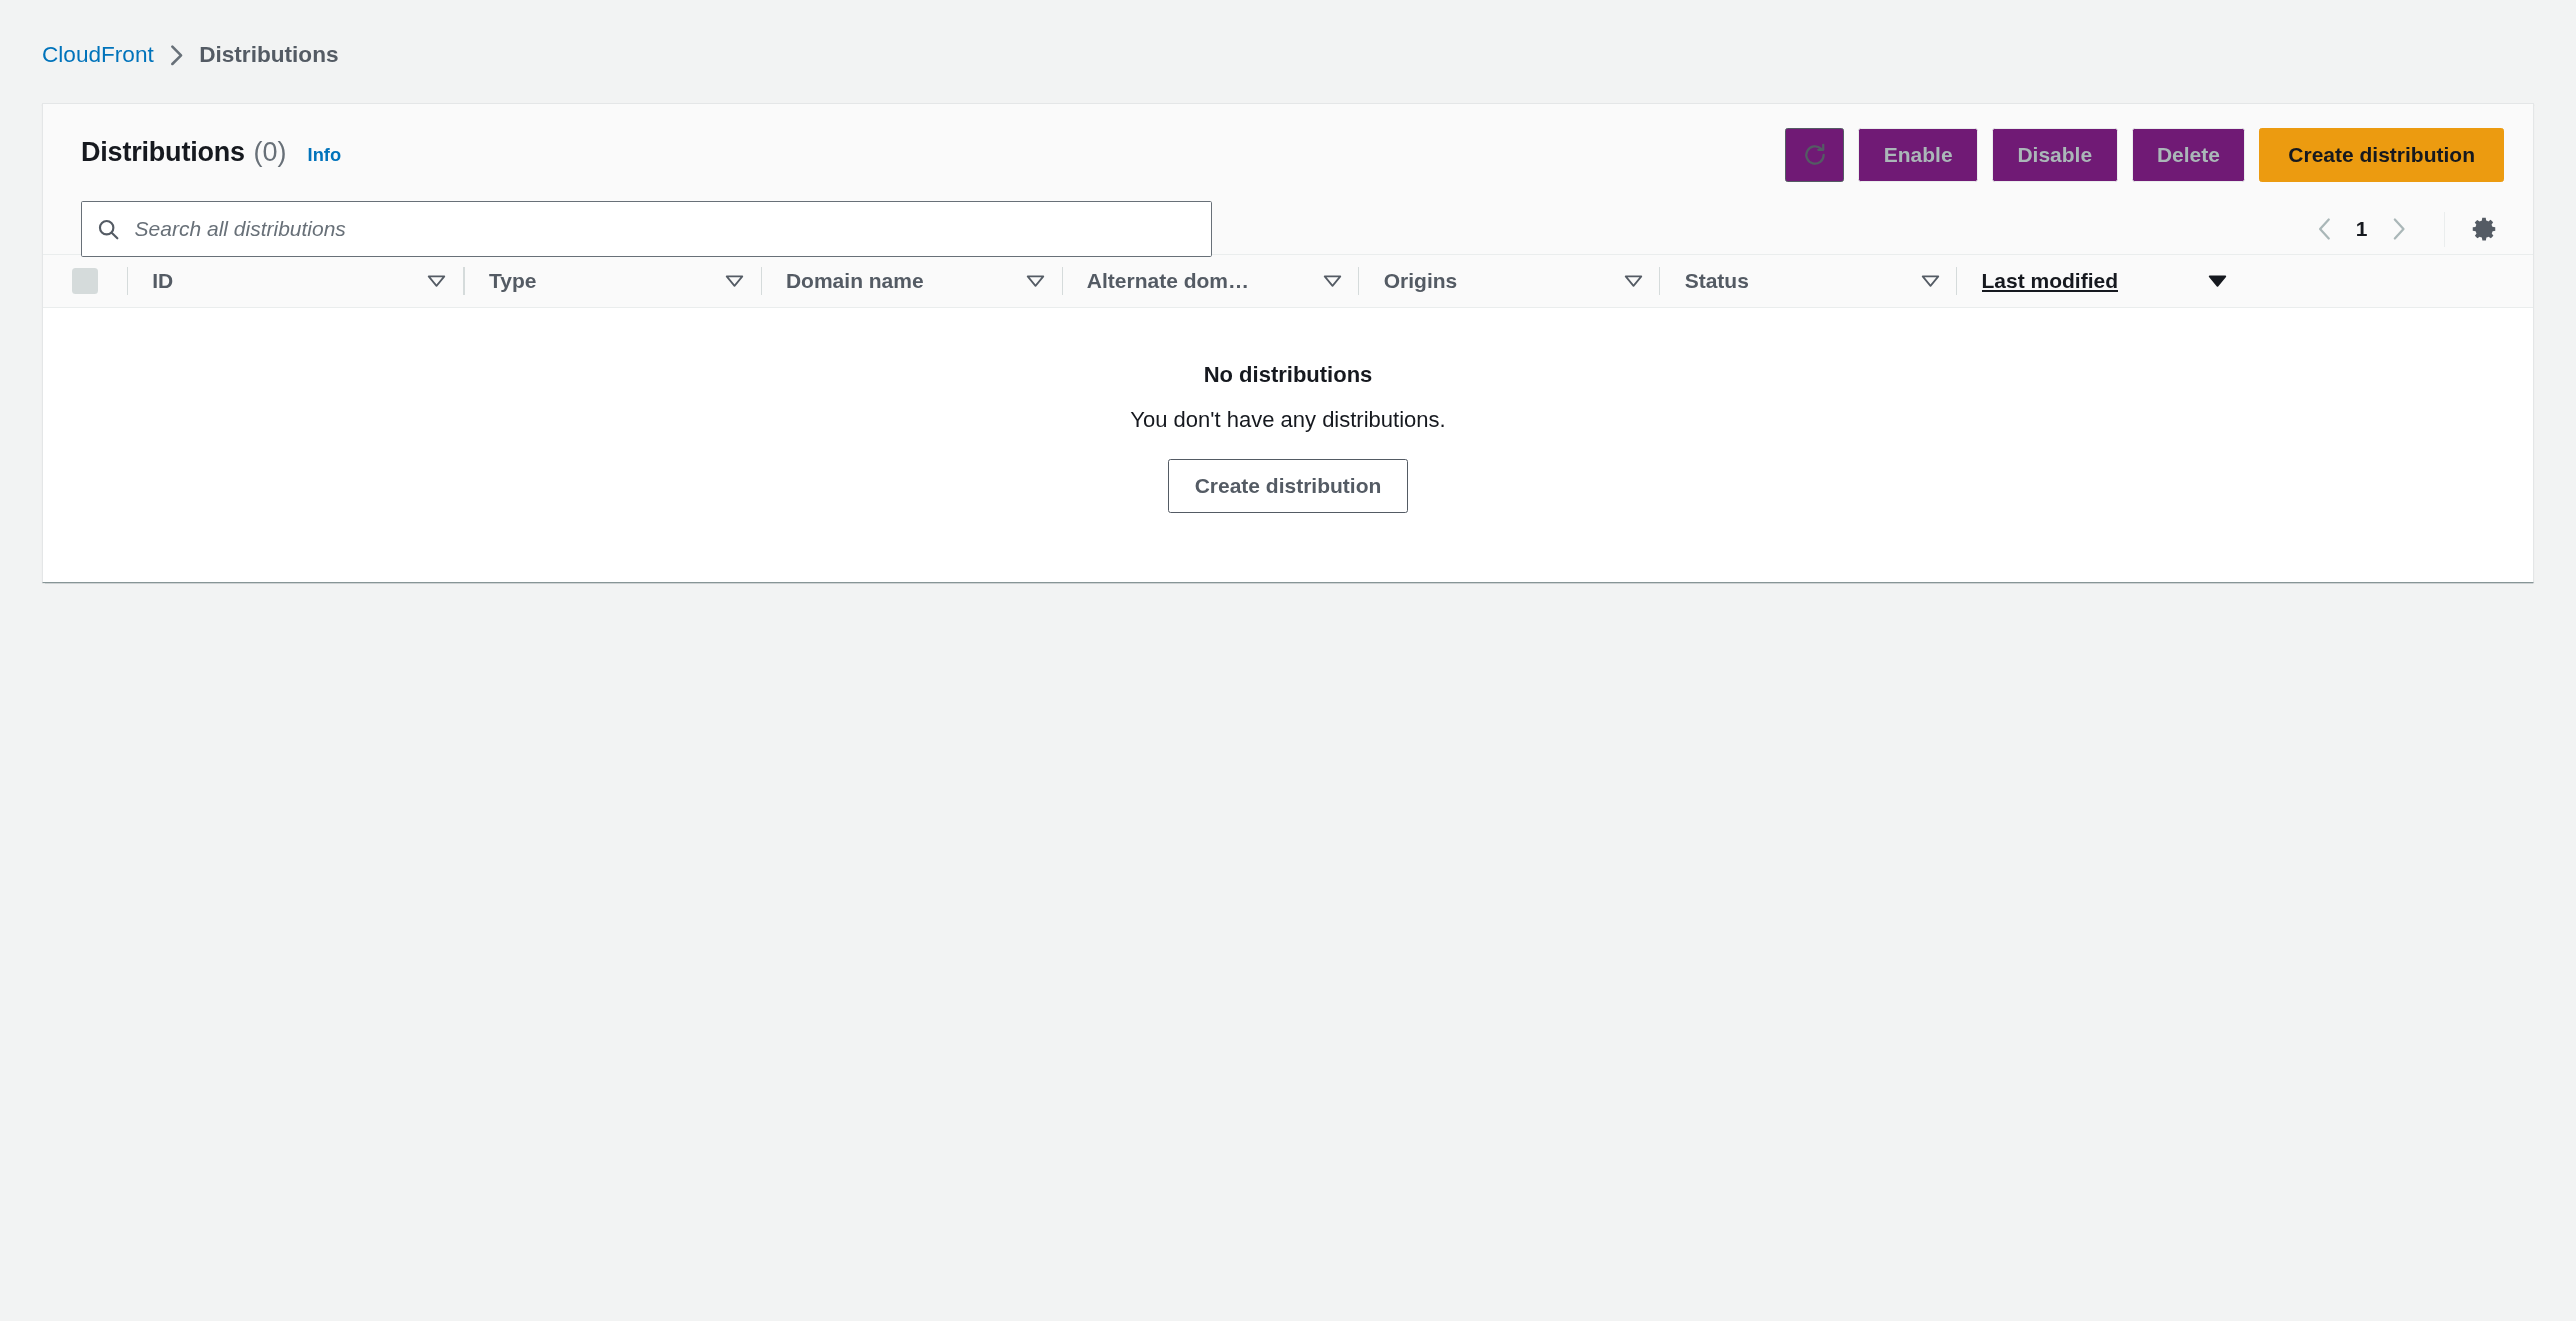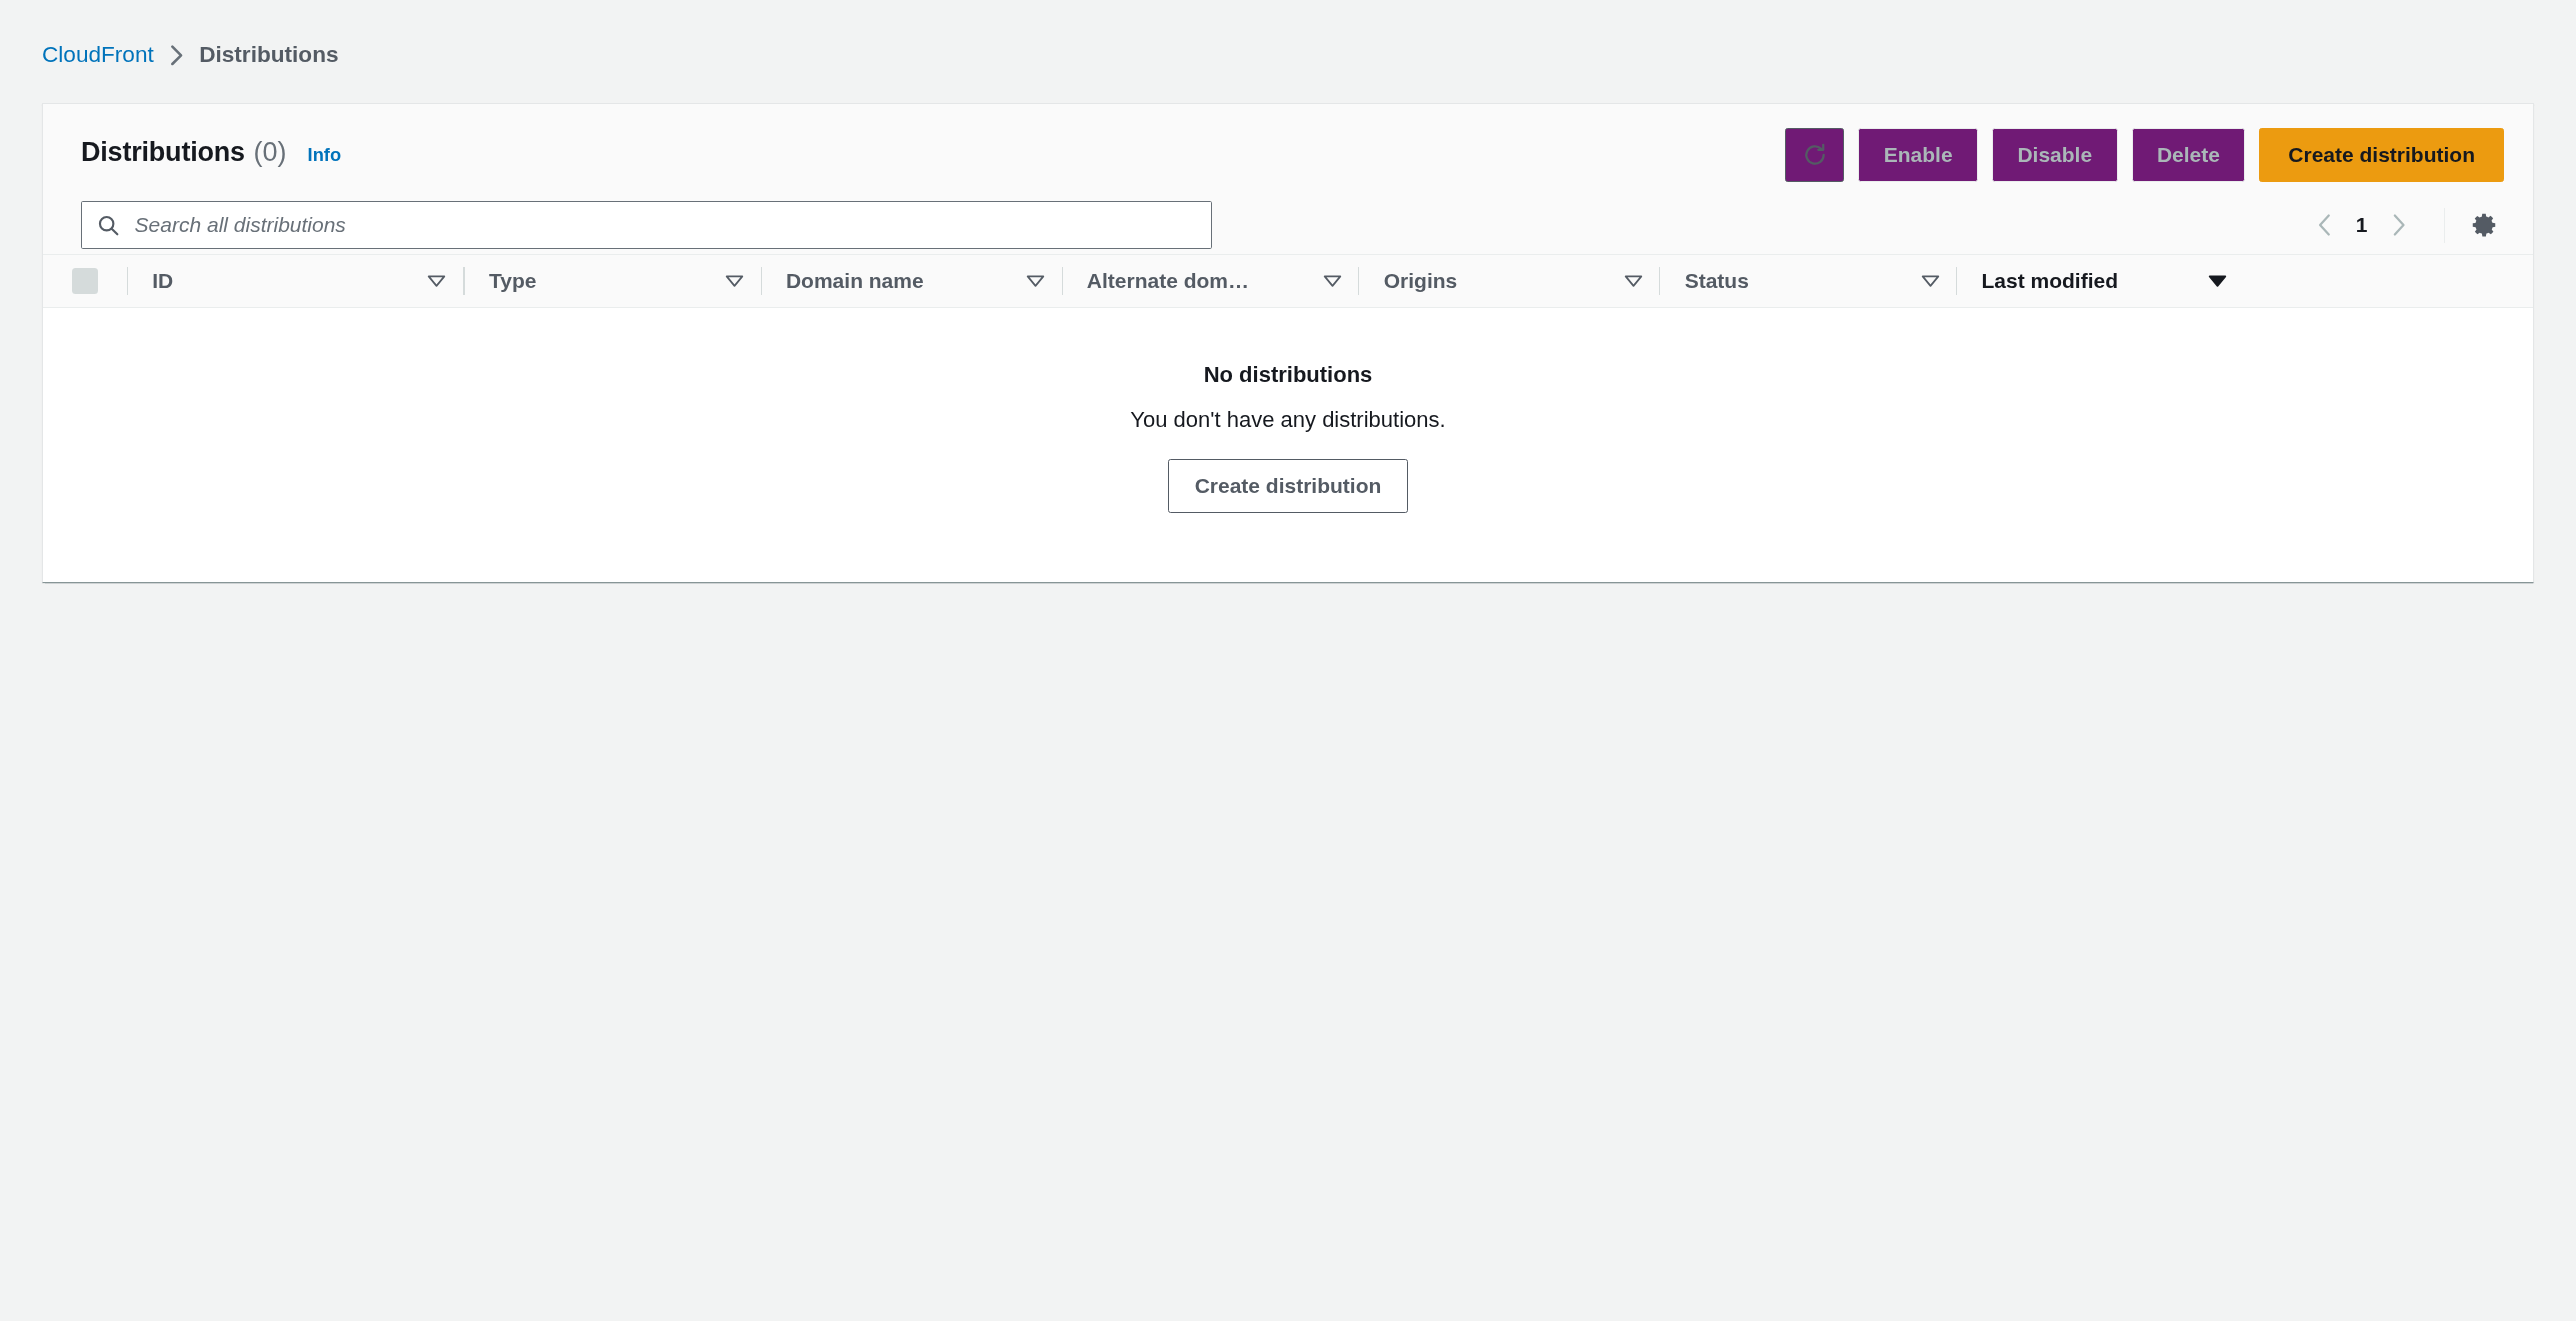--- a/index.html
+++ b/index.html
@@ -139,21 +139,21 @@
   .search-row {
     position: absolute;
     left: 38px;
     right: 29px;
     top: 97px;
     display: flex;
     align-items: center;
   }
   .search-box {
     width: 1131px;
-    height: 48px;
+    height: 56px;
     box-sizing: border-box;
     background: #ffffff;
     border: 0.9px solid #687078;
     border-radius: 1.7px;
     display: flex;
     align-items: center;
     padding: 0 14px;
   }
   .search-box svg {
     display: block;
@@ -434,21 +434,21 @@
         <div class="th-sep"></div>
         <div class="th" style="width: 296px; gap: 22px;">
           <span class="th-label">Status</span>
           <span class="th-sort">
             <svg width="21" height="17.4" viewBox="0 0 24 20" aria-hidden="true">
               <path d="M3 5 L21 5 L12 16 Z" fill="none" stroke="#545b64" stroke-width="2" stroke-linejoin="round"></path>
             </svg>
           </span>
         </div>
         <div class="th-sep"></div>
-        <div class="th sorted" style="width: 287px;">
+        <div class="th sorted" style="width: 287px; text-decoration: underline;">
           <span class="th-label">Last modified</span>
           <span class="th-sort">
             <svg width="21" height="17.4" viewBox="0 0 24 20" aria-hidden="true">
               <path d="M3 5 L21 5 L12 16 Z" fill="#16191f" stroke="#16191f" stroke-width="2" stroke-linejoin="round"></path>
             </svg>
           </span>
         </div>
       </div>
   </div>
 

